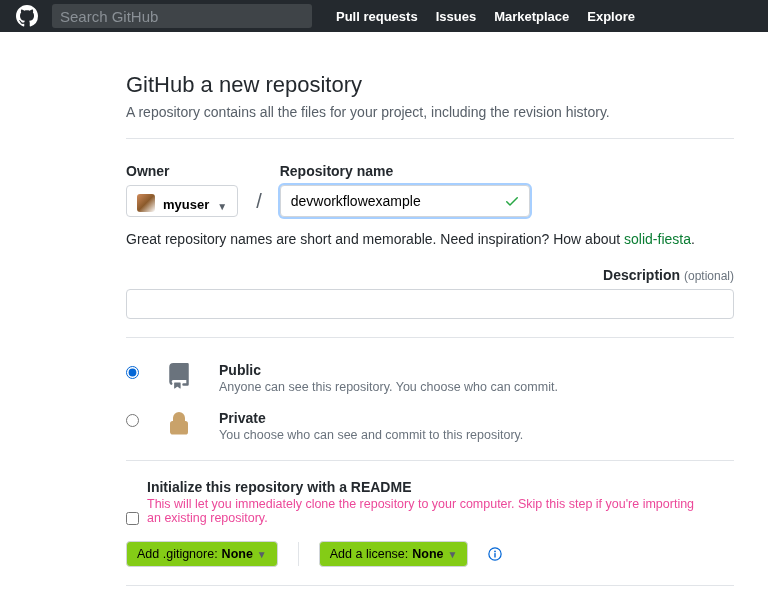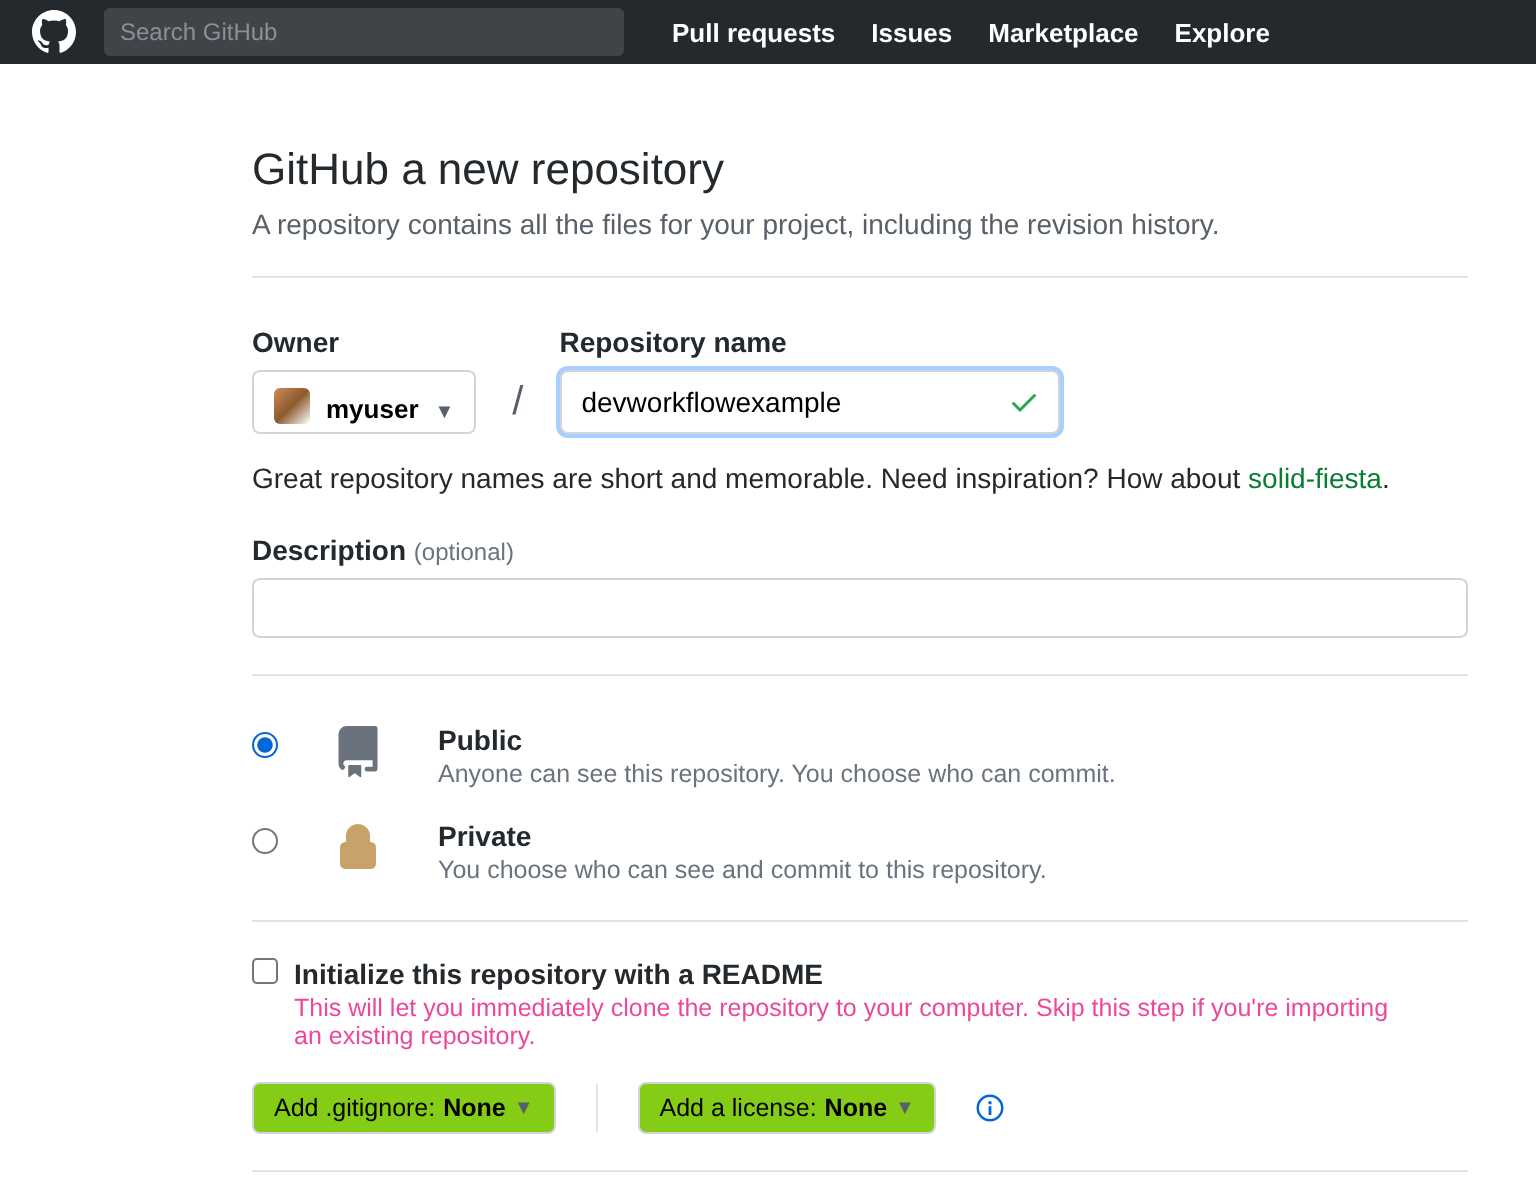--- a/index.html
+++ b/index.html
@@ -20,21 +20,21 @@
   }
   .github-logo { width: 24px; height: 24px; color:#fff; display:flex; align-items:center; }
   .search-input {
     background: #3f4448;
     border: none;
     color: #bfc4c9;
     padding: 4px 8px;
     border-radius: 3px;
     width: 260px;
     height: 24px;
-    font-size: 12px;
+    font-size: 15px;
   }
   .search-input::placeholder { color: #8a9096; }
   .nav-links { display:flex; gap: 18px; margin-left: 12px; }
   .nav-link { color: #fff; font-weight: 600; font-size: 13px; cursor:pointer; }
   .container {
     max-width: 640px;
     margin: 40px auto 0 110px;
     padding: 0 16px 40px 16px;
   }
   h1 { font-size: 22px; font-weight: 400; margin-bottom: 6px; }
@@ -66,38 +66,38 @@
     padding: 4px 34px 4px 10px;
     font-size: 14px;
     outline: 2px solid #2188ff33;
     box-shadow: 0 0 0 2px #c8e1ff;
   }
   .repo-input-wrap { position: relative; }
   .check-icon { position:absolute; right:10px; top:8px; color:#28a745; }
   .hint { margin-top: 14px; font-size: 14px; color: #24292e; }
   .hint-link { color:#0a7d33; font-weight:400; cursor:pointer; }
   .optional { color:#6a737d; font-weight:400; font-size:12px; }
-  .desc-label { margin-top: 20px; font-weight:600; }
+  .desc-label { margin-top: 20px; font-weight:600;text-align:right; }
   .desc-input {
     width: 100%;
     border: 1px solid #d1d5da;
     border-radius: 4px;
     height: 30px;
     padding: 4px 8px;
     margin-top: 6px;
     font-size: 14px;
   }
   .visibility { margin-top: 24px; }
   .vis-item { display:flex; align-items:flex-start; gap:26px; margin-bottom: 16px; }
   .radio { margin-top:4px; accent-color:#0366d6; }
   .vis-icon { width: 28px; height: 28px; flex-shrink:0; display:flex; align-items:center; justify-content:center; }
   .vis-title { font-weight:600; font-size:14px; }
   .vis-desc { color:#6a737d; font-size: 12.5px; margin-top: 2px; }
   .init-block { margin-top: 18px; }
-  .init-row { display:flex; align-items:flex-start; gap: 8px; }
+  .init-row { display:flex; align-items:flex-end; gap: 8px; }
   .init-title { font-weight:600; font-size:14px; }
   .init-desc { color:#ec4899; font-size:12.5px; margin-top:2px; max-width: 560px; }
   .bottom-row { display:flex; gap:20px; align-items:center; margin-top: 16px; }
   .select-btn {
     border:1px solid #d1d5da;
     border-radius:4px;
     background: #84cc16;
     padding: 5px 10px;
     font-size: 12.5px;
     display:inline-flex;

